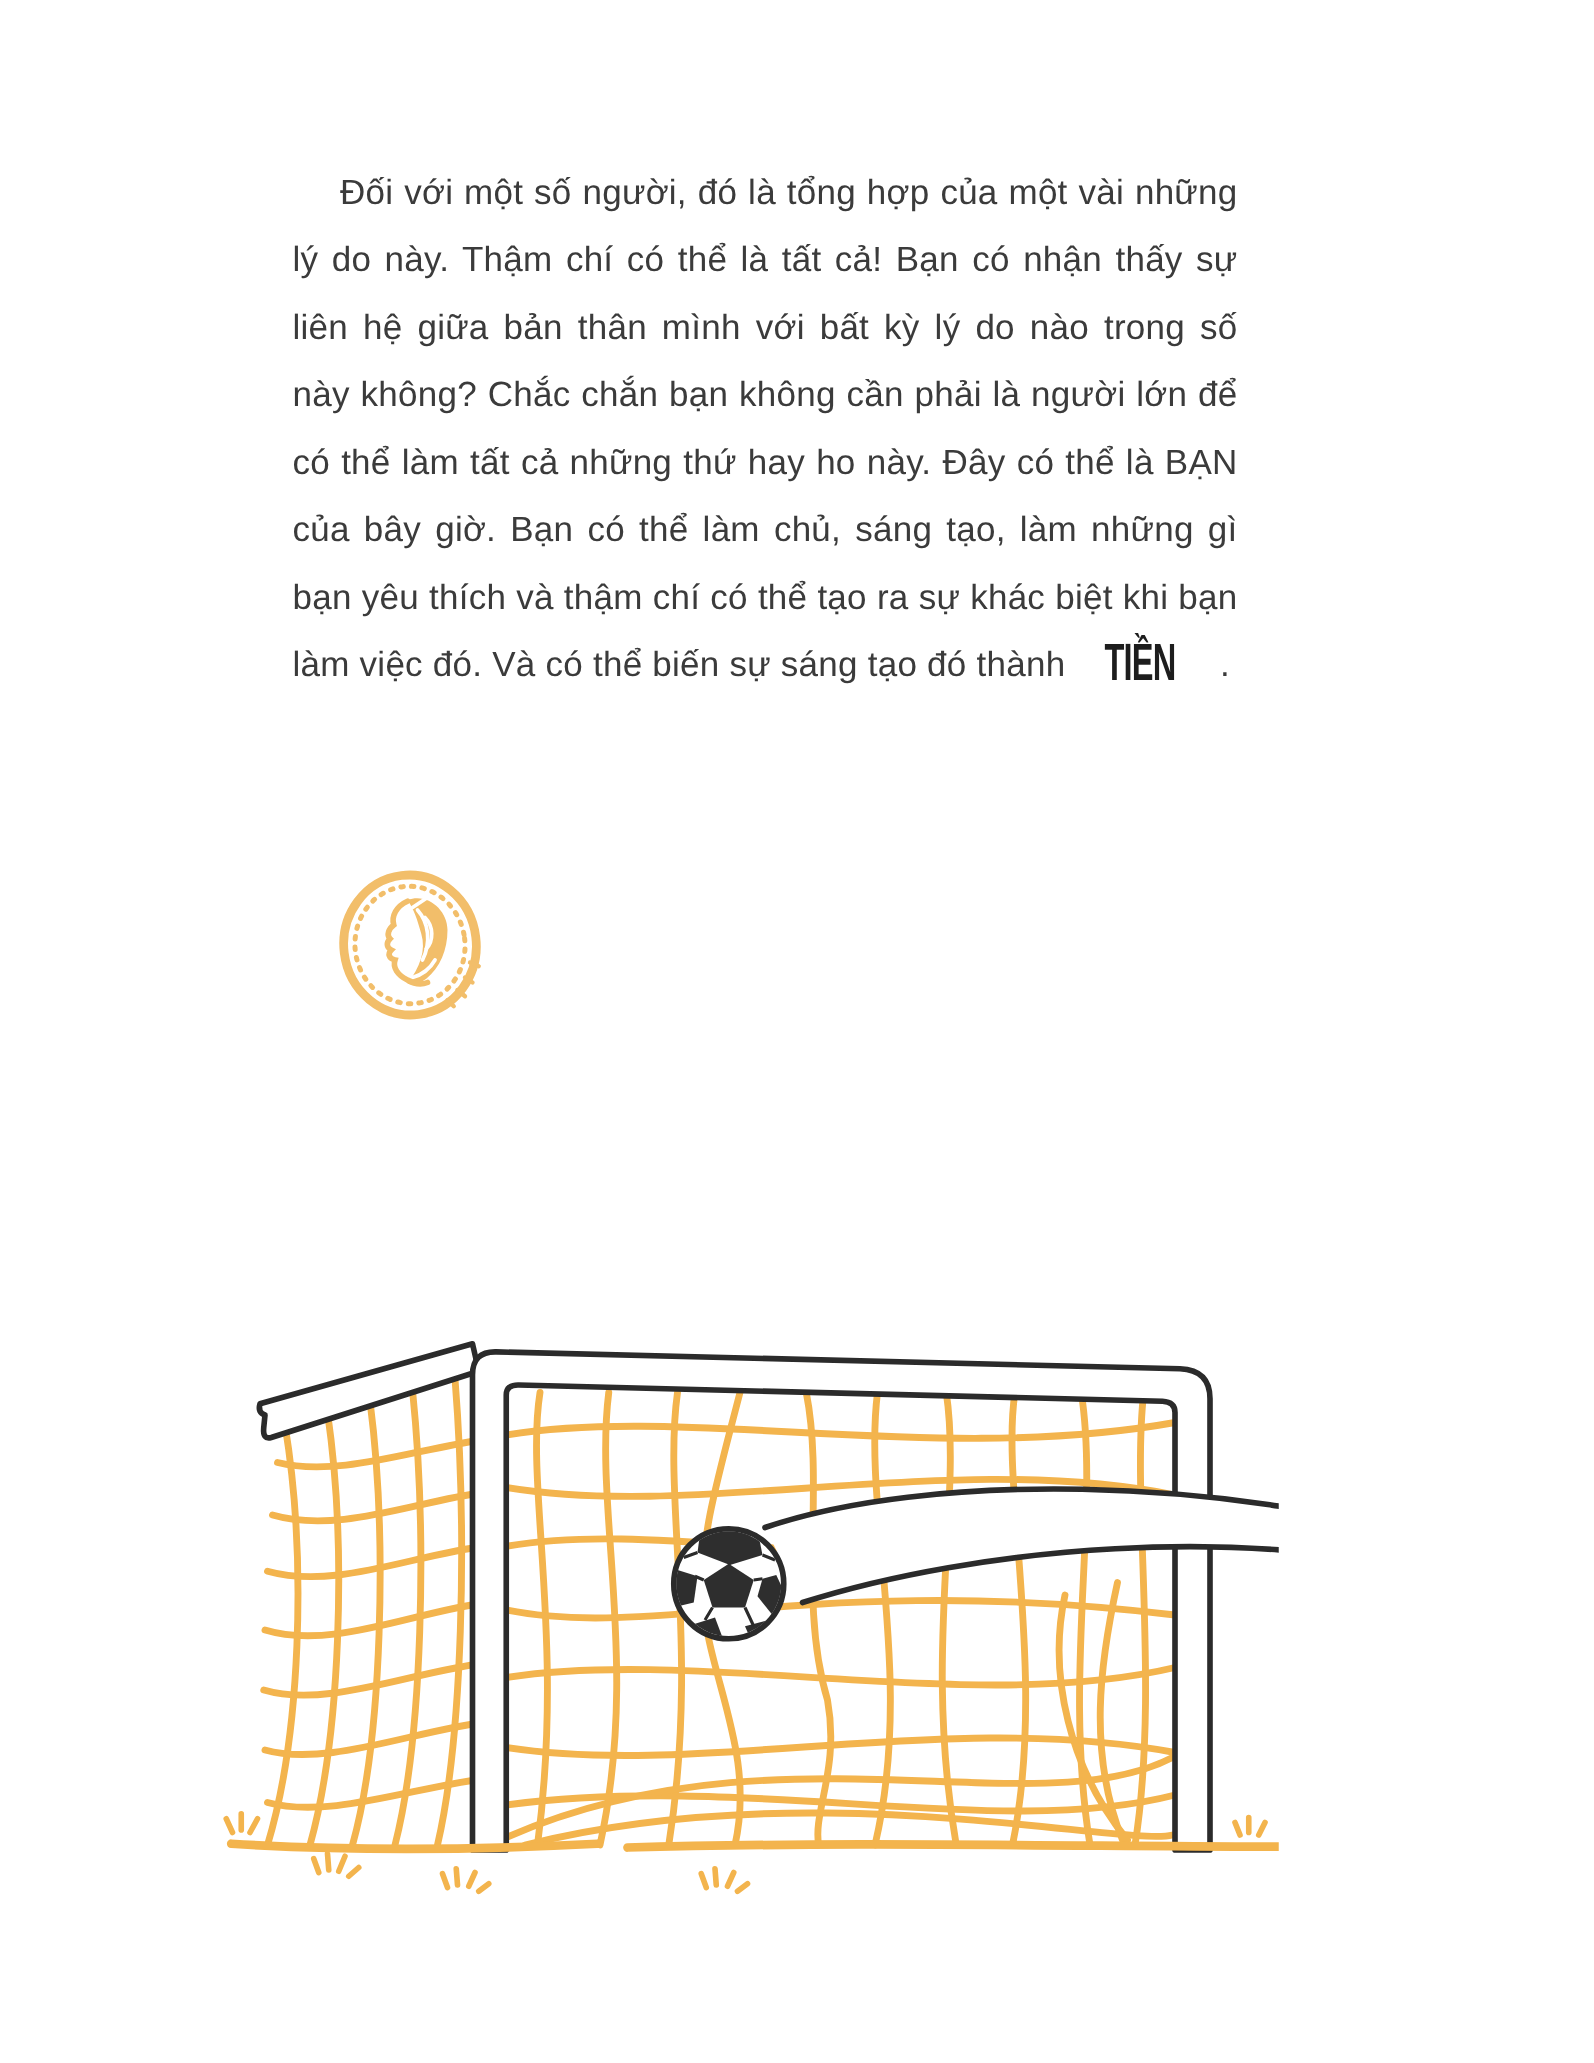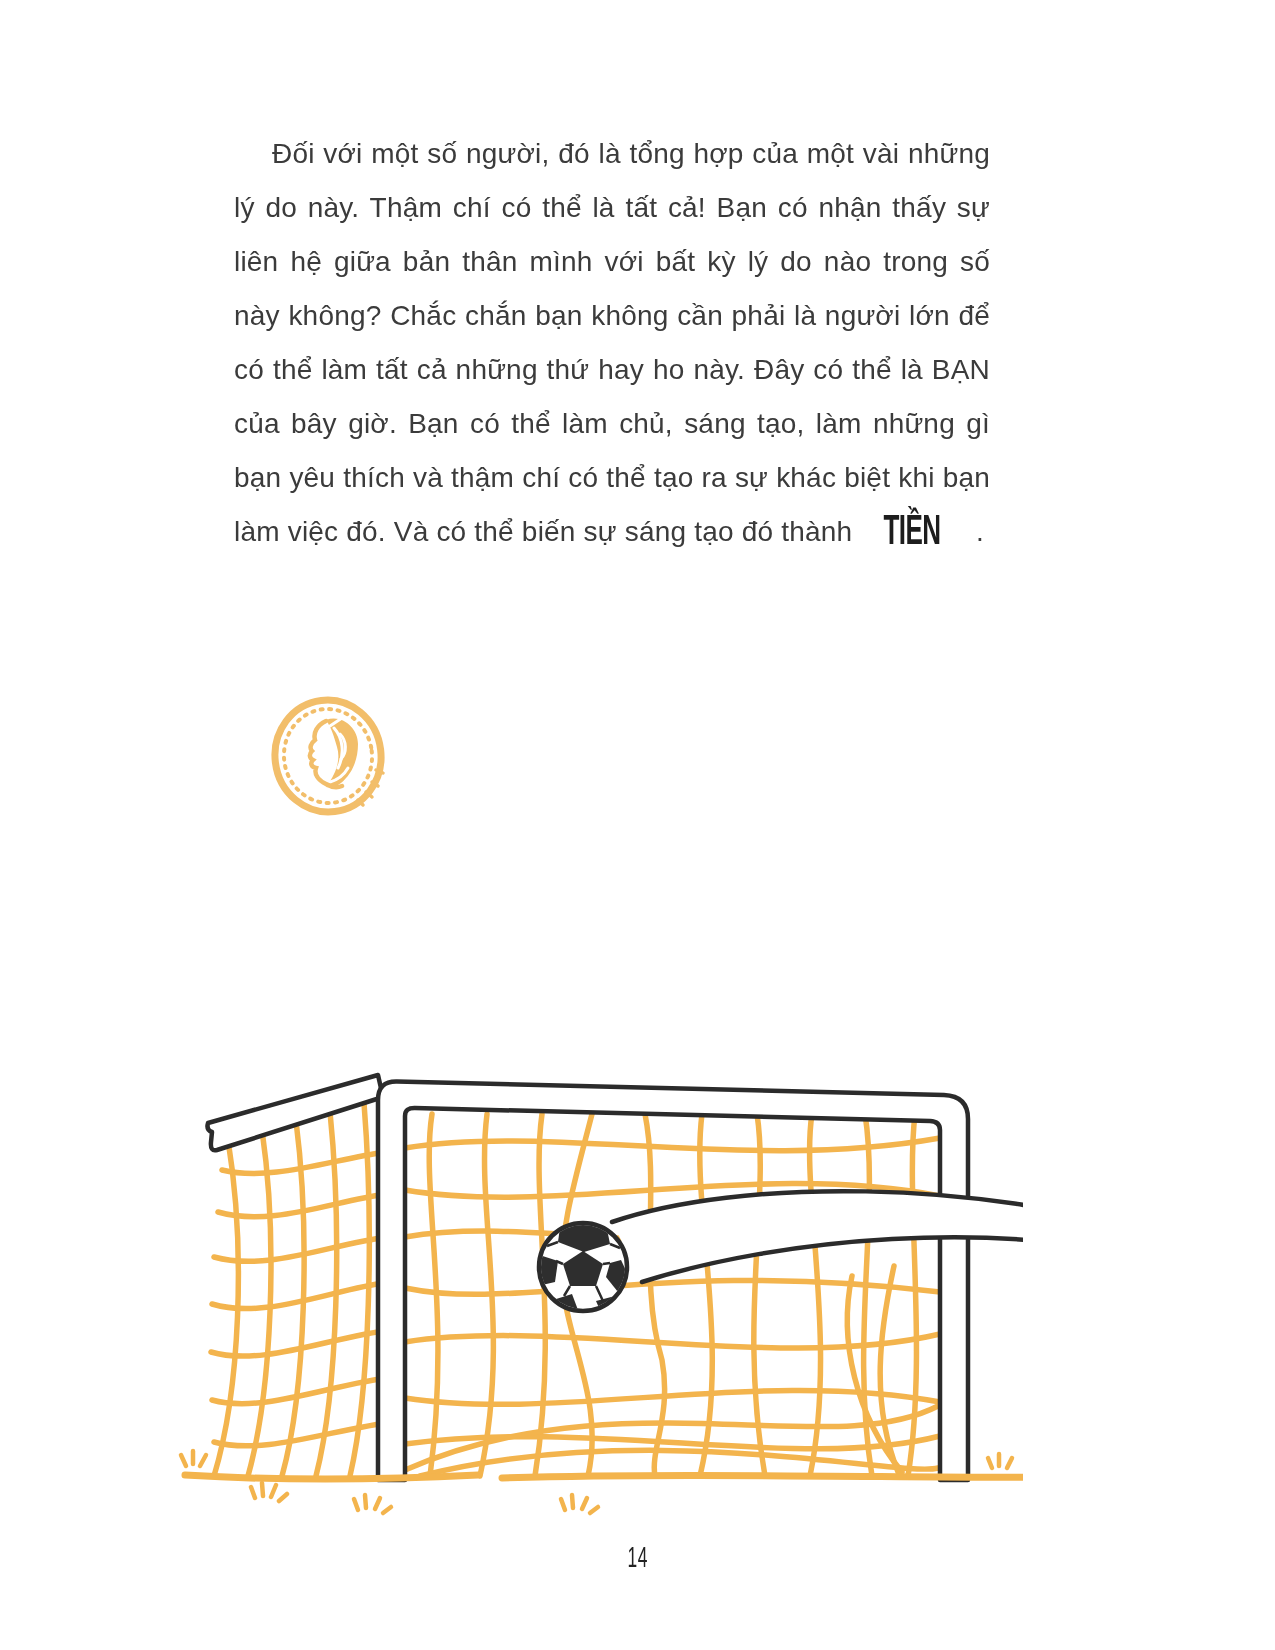--- a/index.html
+++ b/index.html
@@ -134,15 +134,14 @@
     <g fill="none" stroke="#F3B44D" stroke-width="4.5" stroke-linecap="round">
       <path d="M186,436 l-5,-11 M193,434 l0,-13 M200,436 l6,-11"></path>
       <path d="M255,468 l-4,-11 M263,466 l-1,-13 M271,467 l5,-12 M279,471 l8,-7"></path>
       <path d="M358,480 l-4,-11 M366,478 l-1,-13 M375,479 l5,-11 M383,483 l8,-6"></path>
       <path d="M565,480 l-4,-11 M573,478 l-1,-13 M582,479 l5,-11 M590,483 l8,-6"></path>
       <path d="M992,438 l-4,-10 M999,436 l0,-12 M1007,438 l5,-10"></path>
       <path d="M1105,468 l-5,-11 M1113,466 l-1,-13 M1121,467 l6,-11 M1129,471 l7,-6"></path>
     </g>
   </svg>
 
-  <div class="pageno"><span>14</span></div>
 
 </div>
 
 </body></html>

